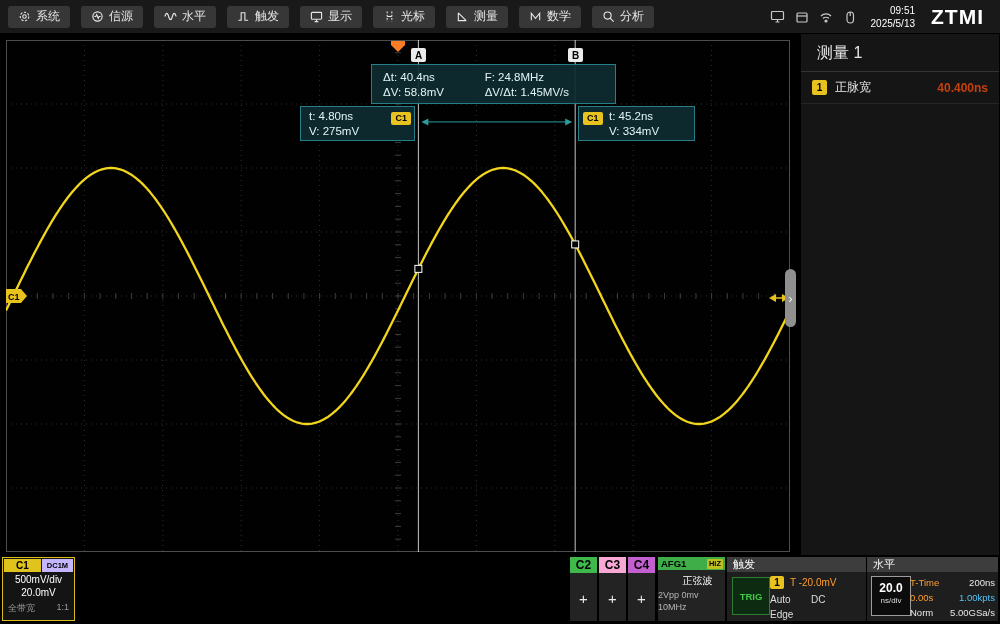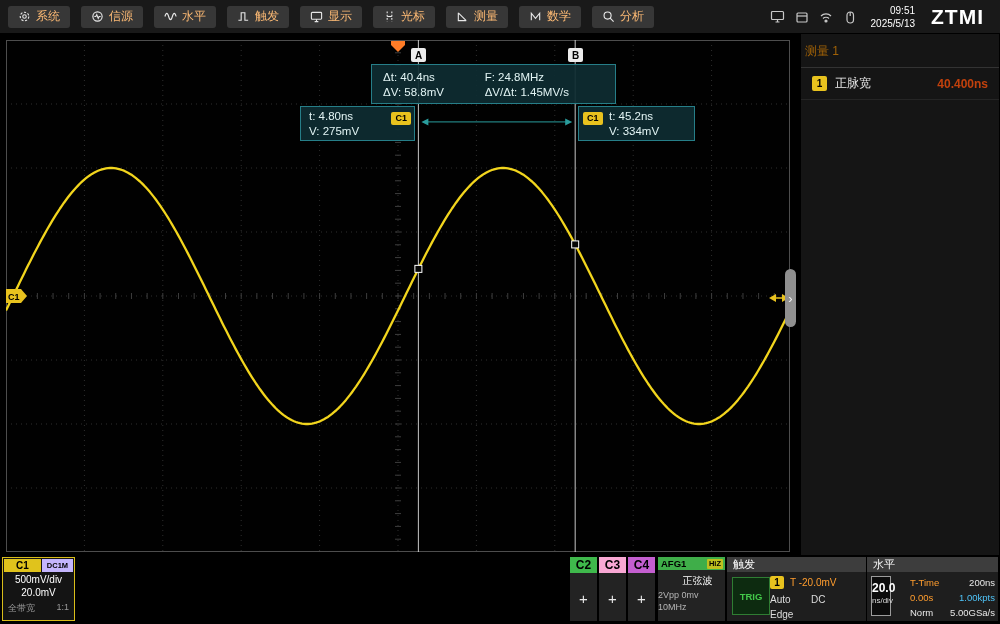--- a/index.html
+++ b/index.html
@@ -1,21 +1,21 @@
 <!DOCTYPE html>
 <html><head>
 <meta charset="utf-8">
 <style>
   html,body{margin:0;padding:0;background:#000;}
   body{width:1000px;height:624px;overflow:hidden;font-family:"Liberation Sans","DejaVu Sans",sans-serif;}
   .screen{position:relative;width:1000px;height:624px;background:#000;}
 
   
   .topbar{position:absolute;top:0;left:0;right:0;height:33px;background:#191919;display:flex;align-items:center;gap:11px;padding:0 6px 0 8px;box-sizing:border-box;}
-  .tbtn{display:flex;align-items:center;gap:5px;height:22px;padding:0 10px;background:#373737;border:none;border-radius:3px;color:#fdba74;font-size:12px;font-family:inherit;cursor:pointer;white-space:nowrap;}
+  .tbtn{display:flex;align-items:center;gap:5px;height:22px;padding:0 10px;background:#373737;border:none;border-radius:3px;color:#e5e5e5;font-size:12px;font-family:inherit;cursor:pointer;white-space:nowrap;}
   .ic{flex:0 0 auto;}
   .tb-right{margin-left:auto;display:flex;align-items:center;gap:10px;}
   .clock{text-align:right;color:#fff;font-size:10px;line-height:1.3;margin-left:4px;}
   .logo{color:#fff;font-size:21px;font-weight:bold;letter-spacing:1px;margin:0 10px 0 6px;}
 
   
   .main{position:absolute;top:33px;left:0;width:1000px;height:523px;}
   .scope{position:absolute;left:0;top:0;width:800px;height:523px;}
   #plot{position:absolute;left:6px;top:7px;background:#010101;display:block;}
 
@@ -26,21 +26,21 @@
   .cbox{position:absolute;top:73px;height:35px;background:rgba(14,44,50,.93);border:1px solid #267e88;box-sizing:border-box;font-size:11.5px;color:#e2f4f4;z-index:4;padding:2px 8px;line-height:15px;}
   .abox{left:300px;width:115px;}
   .bbox{left:578px;width:117px;padding-left:30px;}
   .chbadge{position:absolute;top:5px;background:#e8c21e;color:#000;font-size:9px;font-weight:bold;padding:1px 4px;border-radius:2px;line-height:11px;}
   .abox .chbadge{right:3px}
   .bbox .chbadge{left:4px}
   .pill{position:absolute;left:785px;top:236px;width:11px;height:58px;background:#8f8f8f;border-radius:6px;z-index:6;display:flex;align-items:center;justify-content:center;color:#f2f2f2;font-size:13px;cursor:pointer;}
 
   
   .sidebar{position:absolute;left:801px;top:1px;width:198px;height:521px;background:#151515;}
-  .sb-title{padding:9px 4px 7px;color:#a16207;font-size:12px;border-bottom:1px solid #333;}
+  .sb-title{padding:9px 16px 7px;color:#e5e5e5;font-size:16px;border-bottom:1px solid #333;}
   .mrow{display:flex;align-items:center;gap:8px;padding:7px 11px;border-bottom:1px solid #252525;cursor:pointer;}
   .mbadge{width:15px;height:15px;background:#e8c21e;color:#000;font-size:10px;font-weight:bold;display:flex;align-items:center;justify-content:center;border-radius:2px;flex:0 0 auto;}
   .mname{color:#ececec;font-size:12px;}
   .mval{margin-left:auto;color:#c2410c;font-size:12px;font-weight:bold;}
 
   
   .bottombar{position:absolute;left:0;bottom:0;width:1000px;height:68px;background:#000;}
   .c1box{position:absolute;left:2px;top:1px;width:73px;height:64px;border:1px solid #d9bd1a;background:#141414;box-sizing:border-box;cursor:pointer;}
   .c1head{display:flex;gap:1px;margin:1px;height:13px;}
   .c1badge{flex:0 0 37px;background:#e0c31c;color:#000;font-size:10px;font-weight:bold;display:flex;align-items:center;justify-content:center;}
@@ -61,21 +61,21 @@
   .phead{height:15px;background:#3d3d3d;color:#fff;font-size:11px;line-height:15px;padding-left:6px;}
   .trigpanel{left:727px;width:139px;}
   .horpanel{left:867px;width:131px;}
   .pbody{position:relative;height:49px;}
   .trigbtn{position:absolute;left:5px;top:5px;width:38px;height:38px;background:#0d2b10;border:1px solid #2f7d33;color:#43c84a;font-size:9.5px;font-weight:bold;display:flex;align-items:center;justify-content:center;box-sizing:border-box;}
   .tbadge{position:absolute;left:43px;top:4px;width:14px;height:13px;background:#e8c21e;color:#000;font-size:10px;font-weight:bold;display:flex;align-items:center;justify-content:center;border-radius:2px;}
   .tlevel{position:absolute;left:63px;top:5px;color:#ff9d2e;font-size:10px;}
   .tmode{position:absolute;left:43px;top:22px;color:#ddd;font-size:10px;}
   .tcoup{position:absolute;left:84px;top:22px;color:#ddd;font-size:10px;}
   .ttype{position:absolute;left:43px;top:37px;color:#ddd;font-size:10px;}
-  .hscale{position:absolute;left:4px;top:4px;width:20px;height:40px;border:1px solid #9c9c9c;background:#0c0c0c;box-sizing:border-box;text-align:center;color:#fff;}
+  .hscale{position:absolute;left:4px;top:4px;width:40px;height:40px;border:1px solid #9c9c9c;background:#0c0c0c;box-sizing:border-box;text-align:center;color:#fff;}
   .hscale .v{font-size:12px;font-weight:bold;margin-top:4px;}
   .hscale .u{font-size:8px;color:#ddd;margin-top:1px;}
   .hrow{position:absolute;left:43px;right:3px;display:flex;justify-content:space-between;font-size:9.5px;}
   .hrow1{top:5px}.hrow2{top:20px}.hrow3{top:35px}
   .hor-orange{color:#ff9d2e}.hor-cyan{color:#4fc3f7}.hor-white{color:#e8e8e8}
 </style>
 </head>
 <body>
 
 <div class="screen">

